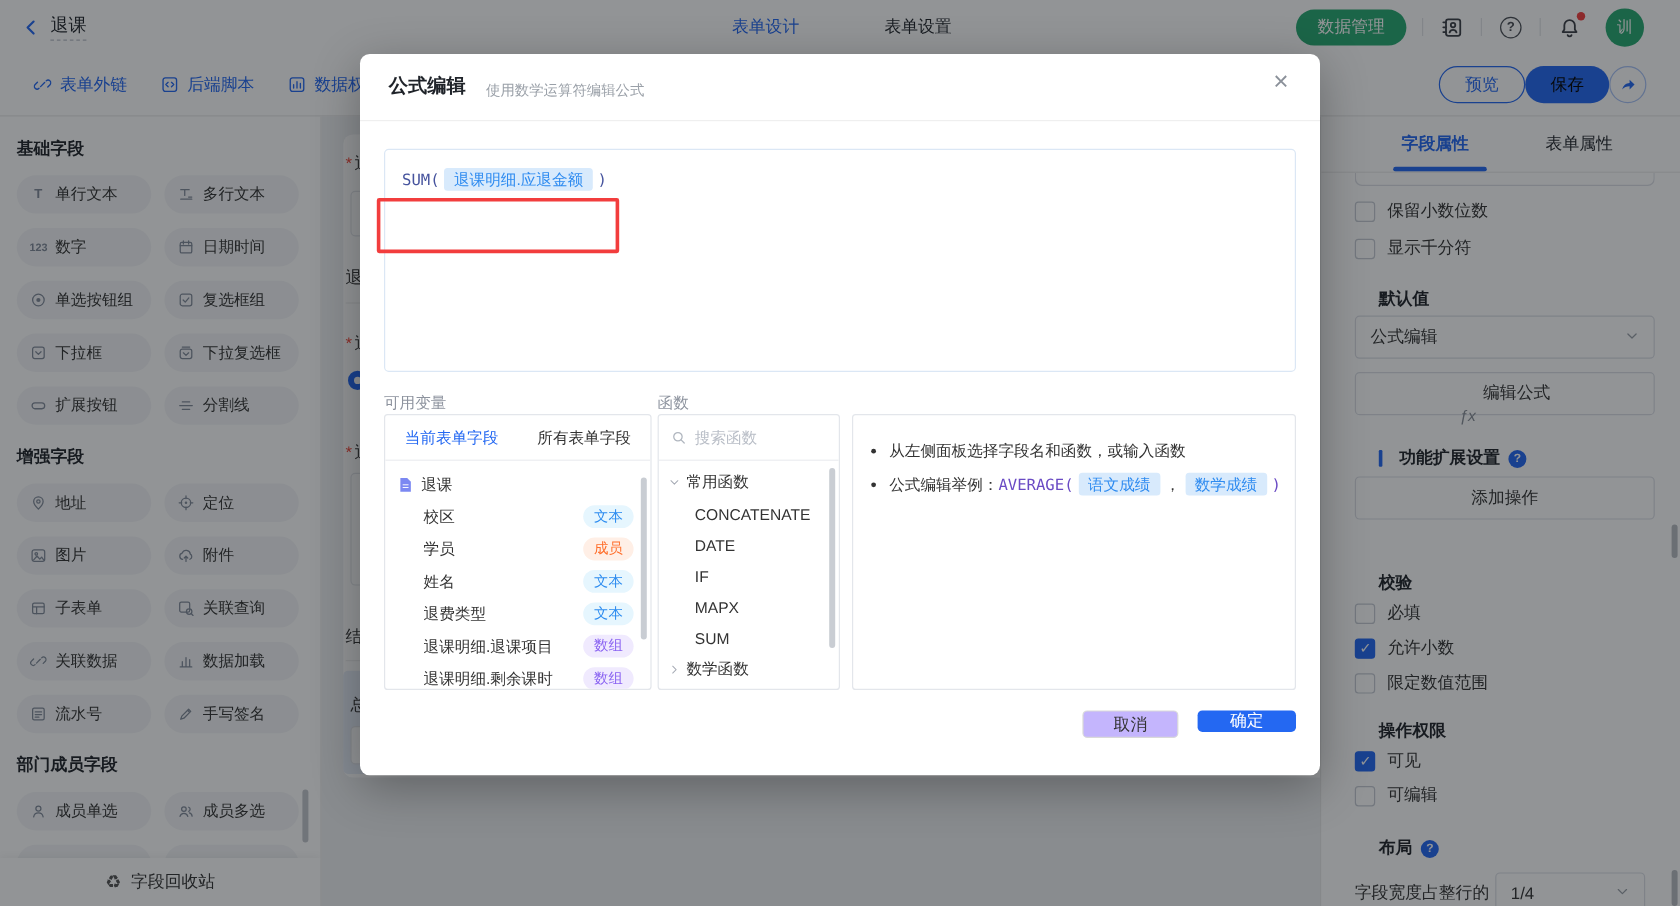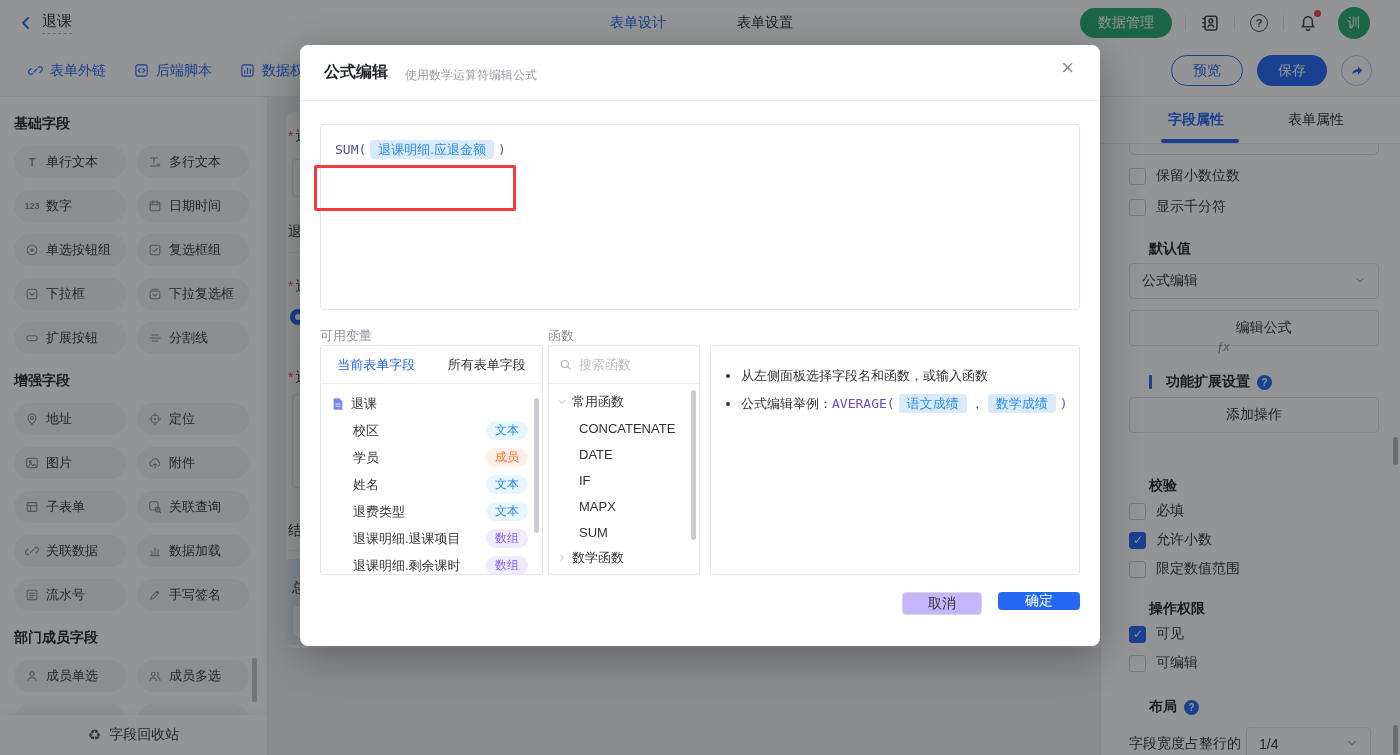--- a/index.html
+++ b/index.html
@@ -19,23 +19,23 @@
   .tb-icon { width:22px; height:22px; display:flex; align-items:center; justify-content:center; color:#3b3f46; }
   .help-circle { width:18px; height:18px; border:1.4px solid #4a4e55; border-radius:50%; font-size:11px; font-weight:700; color:#4a4e55; display:flex; align-items:center; justify-content:center; }
   .bell-wrap { position:relative; }
   .bell-dot { position:absolute; top:-2px; right:-2px; width:7px; height:7px; border-radius:50%; background:#f53f3f; }
   .avatar { width:32px; height:32px; border-radius:50%; background:#27A971; color:#fff; font-size:13px; display:flex; align-items:center; justify-content:center; margin-left:6px; }
 
   
   .toolbar { position:absolute; top:45px; left:0; right:0; height:52px; background:#fff; border-bottom:1px solid #ececec; display:flex; align-items:center; padding-left:28px; gap:28px; z-index:4; }
   .tlink { display:flex; align-items:center; gap:7px; color:#2468F2; font-size:14px; cursor:pointer; }
   .tlink svg { stroke:#2468F2; }
-  .toolbar-right { position:absolute; right:28px; top:10px; display:flex; align-items:center; gap:14px; }
+  .toolbar-right { position:absolute; right:28px; top:10px; display:flex; align-items:center; }
   .btn-preview { height:31px; padding:0 21px; border-radius:16px; background:#fff; border:1px solid #2468F2; color:#2468F2; font-size:14px; }
-  .btn-save { height:31px; padding:0 21px; border-radius:16px; background:#2468F2; border:none; color:#ffffff; font-size:14px; }
+  .btn-save { height:31px; padding:0 21px; border-radius:16px; background:#2468F2; border:none; color:#000000; font-size:14px; }
   .btn-share { width:31px; height:31px; border-radius:50%; background:#fff; border:1px solid #a9c3f7; display:flex; align-items:center; justify-content:center; }
 
   
   .sidebar { position:absolute; top:97px; left:0; width:268px; bottom:0; background:#fff; border-right:1px solid #ececec; overflow:hidden; z-index:3; }
   .sectitle { font-size:14px; font-weight:700; color:#1f2329; margin:18px 0 13px 14px; }
   .pillgrid { display:grid; grid-template-columns:112px 112px; gap:12px 11px; padding-left:14px; }
   .fpill { display:flex; align-items:center; gap:6px; height:32px; border-radius:16px; background:#f4f5f7; padding:0 10px; font-size:13px; color:#333; cursor:grab; overflow:hidden; white-space:nowrap; }
   .pi { width:16px; height:16px; flex:none; display:flex; align-items:center; justify-content:center; color:#818a9a; font-size:11px; font-weight:700; }
   svg.ic { fill:none; stroke:currentColor; stroke-width:1.2; stroke-linecap:round; stroke-linejoin:round; }
   .recycle-bar { position:absolute; left:0; right:0; bottom:0; height:40px; background:#fff; box-shadow:0 -2px 6px rgba(0,0,0,.05); display:flex; align-items:center; justify-content:center; gap:8px; font-size:14px; color:#333; z-index:2; }

